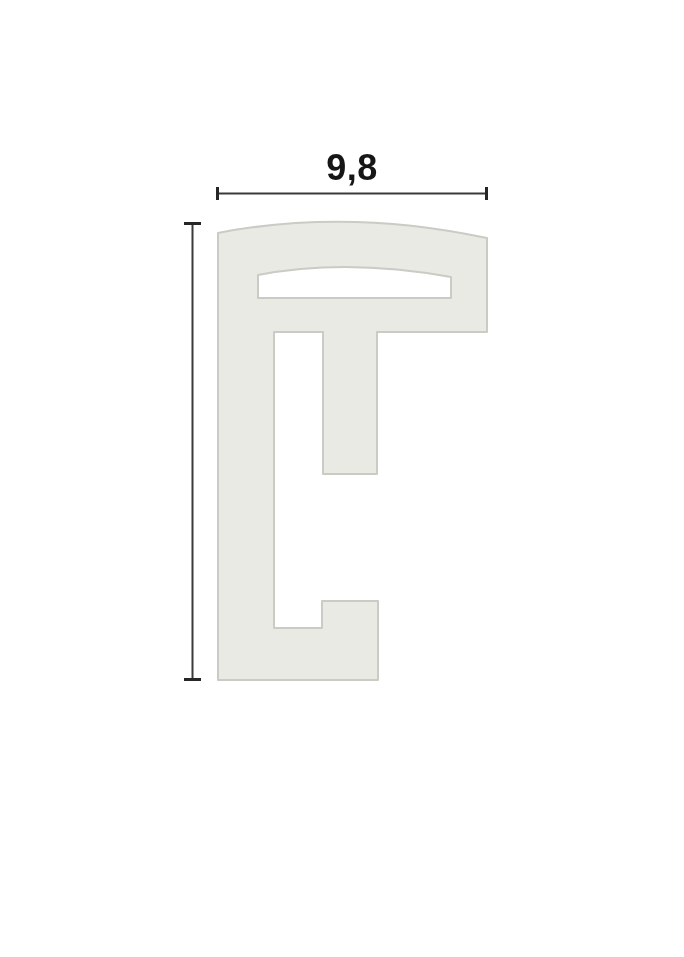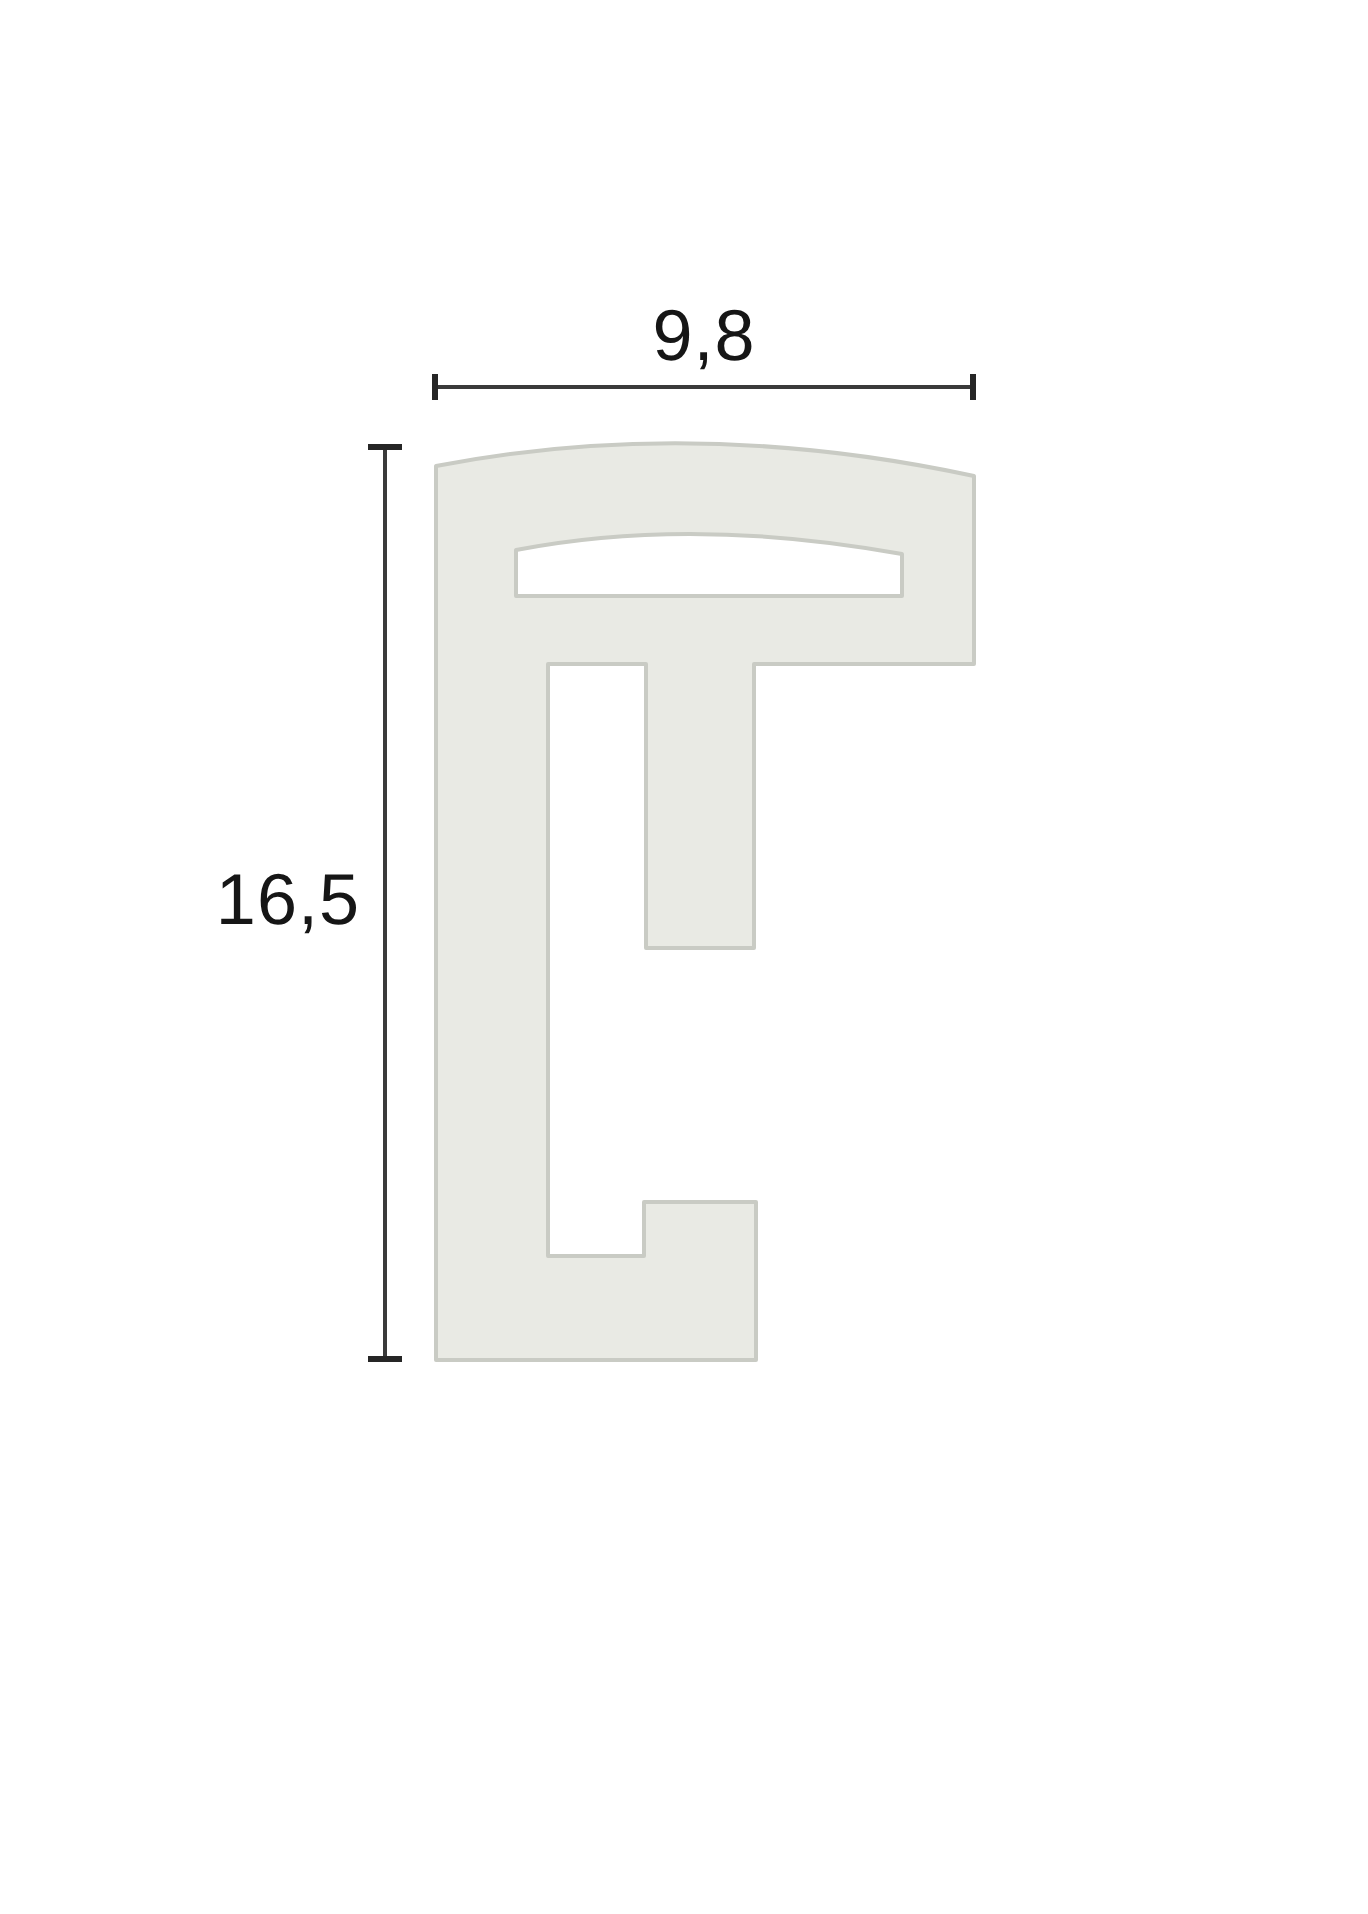--- a/index.html
+++ b/index.html
@@ -27,21 +27,21 @@
     stroke: var(--profile-outline);
     stroke-width: 2;
     stroke-linejoin: round;
     fill-rule: evenodd;
   }
   .dim-line { stroke: var(--dimension-line); stroke-width: 2; }
   .dim-tick { stroke: var(--dimension-tick); stroke-width: 3; }
   .dim-label {
     position: absolute;
     color: var(--label-text);
-    font-weight: 400;
+    font-weight: 700;
     font-size: 36px;
     line-height: 40px;
     letter-spacing: 0.5px;
     white-space: nowrap;
   }
   .width-label {
     left: 252px; top: 148px; width: 200px;
     text-align: center;
   }
   .height-label {
@@ -102,16 +102,15 @@
 
     <g>
       <line class="dim-line" x1="192.5" y1="223" x2="192.5" y2="680"></line>
       <line class="dim-tick" x1="184" y1="223.5" x2="201" y2="223.5"></line>
       <line class="dim-tick" x1="184" y1="679.5" x2="201" y2="679.5"></line>
     </g>
   </svg>
 
   <div class="dim-label width-label">9,8</div>
 
-  <div class="dim-label height-label">16,5</div>
 
 
 </div>
 
 </body></html>

